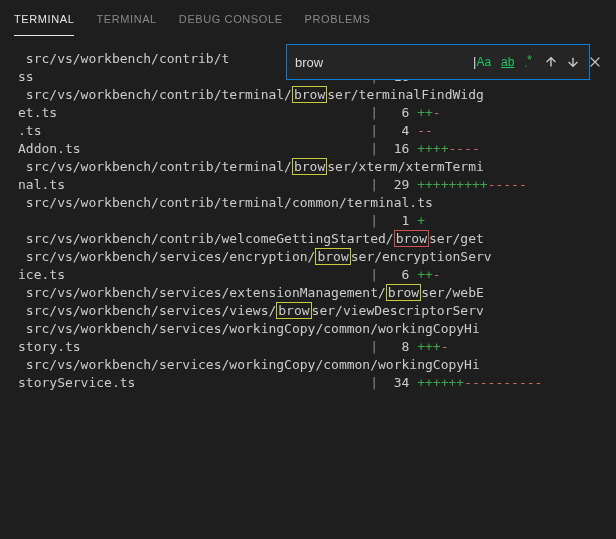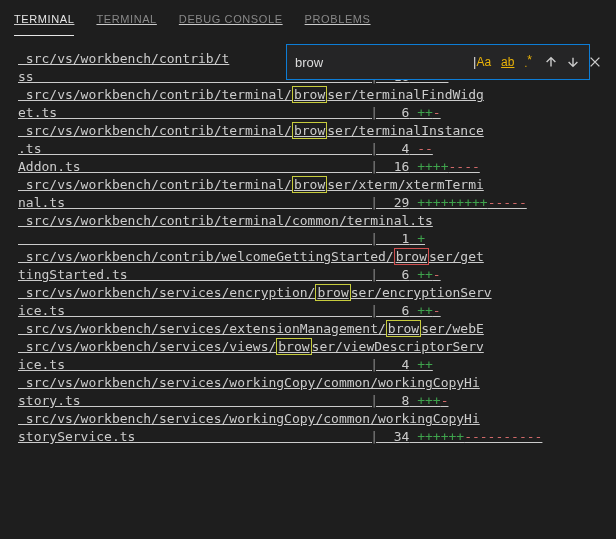--- a/index.html
+++ b/index.html
@@ -1,25 +1,25 @@
 <!DOCTYPE html>
 <html><head>
 <meta charset="utf-8">
 <style>
   html,body{margin:0;padding:0;background:#1e1e1e;color:#ccc;font-family:Menlo,Consolas,monospace;font-size:13px;line-height:18px;}
-  .root{width:616px;height:532px;overflow:hidden;position:relative;background:#1e1e1e;text-decoration:underline;}
+  .root{width:616px;height:532px;overflow:hidden;position:relative;background:#1e1e1e;}
   .tabbar{display:flex;align-items:center;gap:22px;padding:8px 14px 6px;font-family:-apple-system,"Segoe UI",sans-serif;font-size:11px;letter-spacing:0.6px;color:#888;}
   .tab{cursor:pointer;padding:2px 0 6px;position:relative;}
   .tab.active{color:#e6e6e6;}
   .tab.active::after{content:"";position:absolute;left:0;right:0;bottom:-2px;height:1px;background:#e6e6e6;}
   .terminal{padding:10px 22px 0 18px;position:relative;}
   .search{position:absolute;top:44px;right:26px;width:290px;height:34px;background:#252526;border:1px solid #0d7dd6;display:flex;align-items:center;padding:0 6px;font-family:-apple-system,sans-serif;font-size:13px;z-index:5;}
   .search input{flex:0 0 110px;background:transparent;border:none;outline:none;color:#ddd;font-size:13px;padding:2px;}
   .search .caret{color:#ddd;animation:none;}
-  .search-opts{display:flex;align-items:center;gap:10px;margin-left:auto;color:#eab308;font-size:12px;}
+  .search-opts{display:flex;align-items:center;gap:10px;margin-left:auto;color:#22c55e;font-size:12px;}
   .search-opts span{cursor:pointer;}
   .opt-word{text-decoration:underline;}
   .search-nav{display:flex;align-items:center;gap:8px;margin-left:12px;}
   .search-nav svg{width:14px;height:14px;stroke:#ccc;fill:none;stroke-width:1.6;cursor:pointer;}
   .line{white-space:pre;color:#ccc;}
   .bar{color:#888;}
   .num{color:#ccc;}
   .plus{color:#3fa34d;}
   .minus{color:#d16969;}
   mark{background:transparent;color:inherit;padding:0 1px;border:1px solid #c7cc3d;}
@@ -56,33 +56,30 @@
         </svg>
     </div>
   </div>
 
   <div class="terminal">
     <div class="line"> src/vs/workbench/contrib/t</div>
     <div id="rows">
         <div class="line">ss                                           <span class="bar">|</span><span class="num">  16</span><span class="plus"> ++++</span><span class="minus"></span></div>
         <div class="line"> src/vs/workbench/contrib/terminal/<mark>brow</mark>ser/terminalFindWidg</div>
         <div class="line">et.ts                                        <span class="bar">|</span><span class="num">   6</span><span class="plus"> ++</span><span class="minus">-</span></div>
-        <div class="line"> src/vs/workbench/contrib/terminal/<mark>brow</mark>ser/terminalInstance</div>
         <div class="line">.ts                                          <span class="bar">|</span><span class="num">   4</span><span class="plus"></span><span class="minus"> --</span></div>
         <div class="line">Addon.ts                                     <span class="bar">|</span><span class="num">  16</span><span class="plus"> ++++</span><span class="minus">----</span></div>
         <div class="line"> src/vs/workbench/contrib/terminal/<mark>brow</mark>ser/xterm/xtermTermi</div>
         <div class="line">nal.ts                                       <span class="bar">|</span><span class="num">  29</span><span class="plus"> +++++++++</span><span class="minus">-----</span></div>
         <div class="line"> src/vs/workbench/contrib/terminal/common/terminal.ts</div>
         <div class="line">                                             <span class="bar">|</span><span class="num">   1</span><span class="plus"> +</span><span class="minus"></span></div>
         <div class="line"> src/vs/workbench/contrib/welcomeGettingStarted/<mark class="current">brow</mark>ser/get</div>
-        <div class="line">tingStarted.ts                               <span class="bar">|</span><span class="num">   6</span><span class="plus"> ++</span><span class="minus">-</span></div>
         <div class="line"> src/vs/workbench/services/encryption/<mark>brow</mark>ser/encryptionServ</div>
         <div class="line">ice.ts                                       <span class="bar">|</span><span class="num">   6</span><span class="plus"> ++</span><span class="minus">-</span></div>
         <div class="line"> src/vs/workbench/services/extensionManagement/<mark>brow</mark>ser/webE</div>
         <div class="line"> src/vs/workbench/services/views/<mark>brow</mark>ser/viewDescriptorServ</div>
-        <div class="line">ice.ts                                       <span class="bar">|</span><span class="num">   4</span><span class="plus"> ++</span><span class="minus"></span></div>
         <div class="line"> src/vs/workbench/services/workingCopy/common/workingCopyHi</div>
         <div class="line">story.ts                                     <span class="bar">|</span><span class="num">   8</span><span class="plus"> +++</span><span class="minus">-</span></div>
         <div class="line"> src/vs/workbench/services/workingCopy/common/workingCopyHi</div>
         <div class="line">storyService.ts                              <span class="bar">|</span><span class="num">  34</span><span class="plus"> ++++++</span><span class="minus">----------</span></div>
       </div>
   </div>
 </div>
 
 </body></html>

